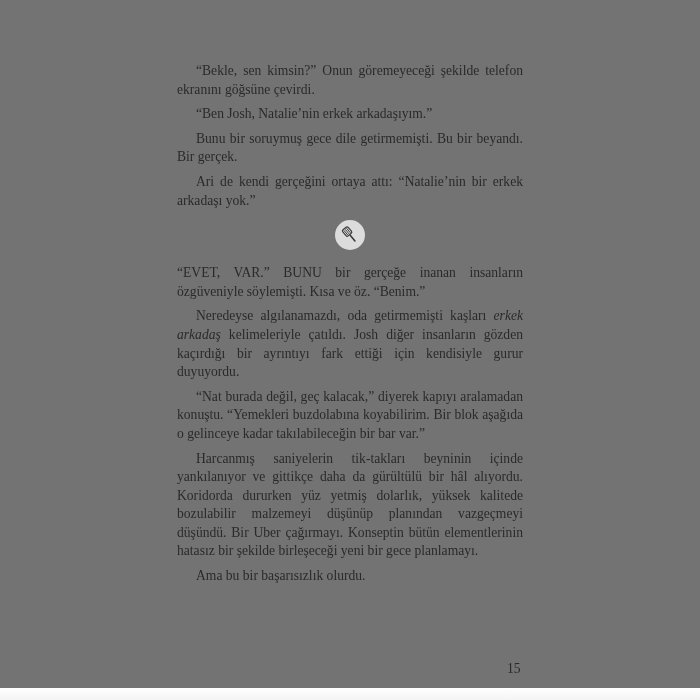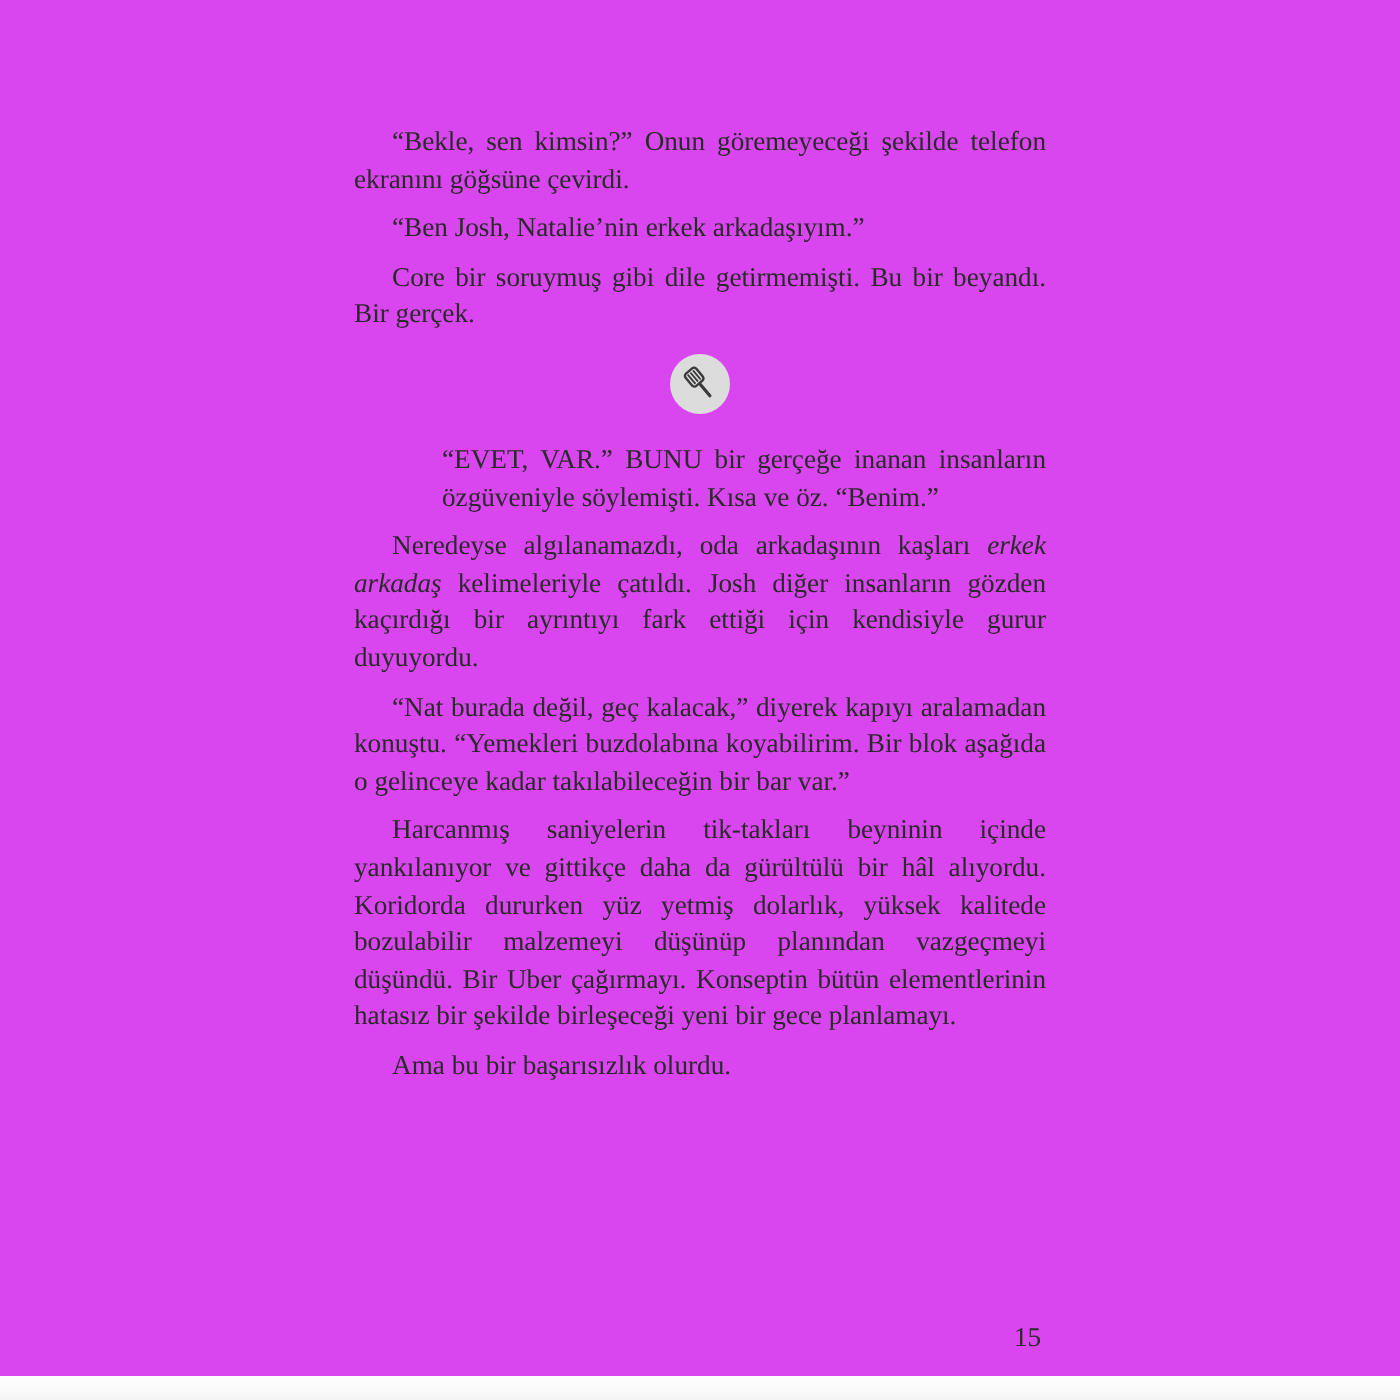--- a/index.html
+++ b/index.html
@@ -12,39 +12,38 @@
       height: 700px;
       position: relative;
       overflow: hidden;
       font-family: "Liberation Serif", "DejaVu Serif", serif;
       color: #2a2a2a;
     }
     .page {
       position: absolute;
       left: 0; top: 0;
       width: 700px; height: 700px;
-      background: #d946ef;
+      background: #737373;
     }
     .text-block {
       position: absolute;
       left: 177px;
       top: 62px;
       width: 346px;
       font-size: 13.6px;
       line-height: 18.6px;
       text-align: justify;
       hyphens: manual;
     }
     .text-block p {
       margin: 0 0 6px 0;
       text-indent: 19px;
     }
     .text-block p.noindent {
       text-indent: 0;
-      margin-left: 44px;
     }
     .text-block em {
       font-style: italic;
     }
     .ornament {
       width: 30px;
       height: 30px;
       border-radius: 50%;
       background: #dcdcdc;
       margin: 10px auto 14px auto;
@@ -72,36 +71,37 @@
       background: linear-gradient(#ffffff, #f4f4f4);
     }
   </style>
 </head>
 <body>
 
 <div class="page">
   <div class="text-block">
     <p>“Bekle, sen kimsin?” Onun göremeyeceği şekilde telefon ekranını göğsüne çevirdi.</p>
     <p>“Ben Josh, Natalie’nin erkek arkadaşıyım.”</p>
-    <p>Core bir soruymuş gibi dile getirmemişti. Bu bir beyandı. Bir gerçek.</p>
+    <p>Bunu bir soruymuş gece dile getirmemişti. Bu bir beyandı. Bir gerçek.</p>
+    <p>Ari de kendi gerçeğini ortaya attı: “Natalie’nin bir erkek arkadaşı yok.”</p>
 
     <div class="ornament">
       <svg viewBox="0 0 20 20">
         <g transform="rotate(-40 10 10)">
           <rect x="6.5" y="1.5" width="7" height="8" rx="1.5" fill="none" stroke="#3a3a3a" stroke-width="1.2"></rect>
           <line x1="8.3" y1="2.5" x2="8.3" y2="8.5" stroke="#3a3a3a" stroke-width="0.9"></line>
           <line x1="10" y1="2.5" x2="10" y2="8.5" stroke="#3a3a3a" stroke-width="0.9"></line>
           <line x1="11.7" y1="2.5" x2="11.7" y2="8.5" stroke="#3a3a3a" stroke-width="0.9"></line>
           <rect x="9.2" y="9.5" width="1.6" height="9" rx="0.8" fill="#3a3a3a"></rect>
         </g>
       </svg>
     </div>
 
     <p class="noindent">“EVET, VAR.” BUNU bir gerçeğe inanan insanların özgüveniyle söylemişti. Kısa ve öz. “Benim.”</p>
-    <p><span>Neredeyse algılanamazdı, oda arkadaşının kaşları </span><em>erkek arkadaş</em><span> kelimeleriyle çatıldı. Josh diğer insanların gözden kaçırdığı bir ayrıntıyı fark ettiği için kendisiyle gurur duyuyordu.</span></p>
+    <p><span>Neredeyse algılanamazdı, oda getirmemişti kaşları </span><em>erkek arkadaş</em><span> kelimeleriyle çatıldı. Josh diğer insanların gözden kaçırdığı bir ayrıntıyı fark ettiği için kendisiyle gurur duyuyordu.</span></p>
     <p>“Nat burada değil, geç kalacak,” diyerek kapıyı aralamadan konuştu. “Yemekleri buzdolabına koyabilirim. Bir blok aşağıda o gelinceye kadar takılabileceğin bir bar var.”</p>
     <p>Harcanmış saniyelerin tik-takları beyninin içinde yankılanıyor ve gittikçe daha da gürültülü bir hâl alıyordu. Koridorda dururken yüz yetmiş dolarlık, yüksek kalitede bozulabilir malzemeyi düşünüp planından vazgeçmeyi düşündü. Bir Uber çağırmayı. Konseptin bütün elementlerinin hatasız bir şekilde birleşeceği yeni bir gece planlamayı.</p>
     <p>Ama bu bir başarısızlık olurdu.</p>
   </div>
 
   <div class="page-number">15</div>
   <div class="bottom-shade"></div>
 </div>
 
 </body></html>

